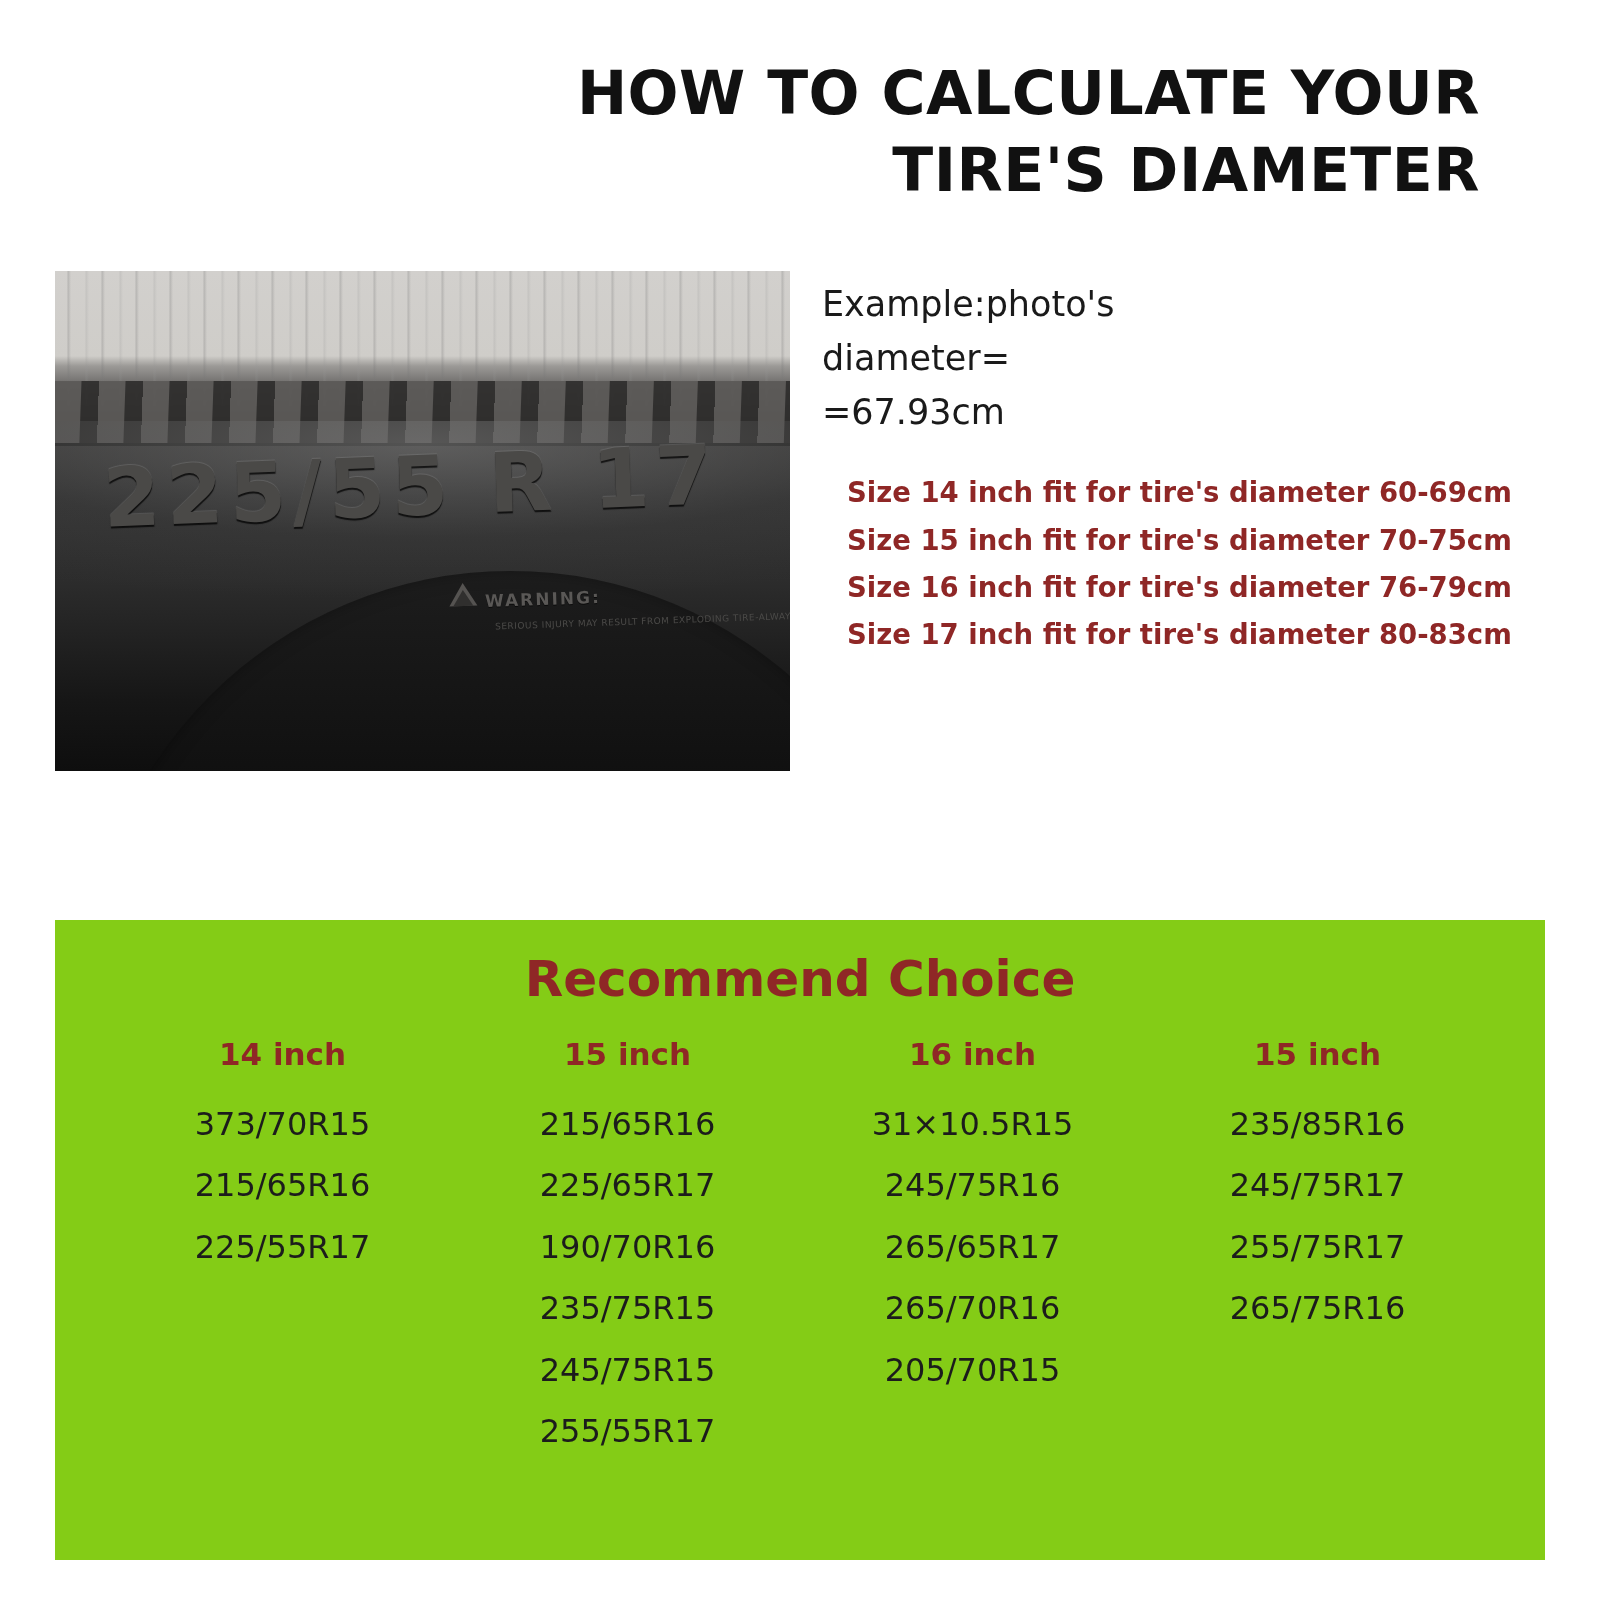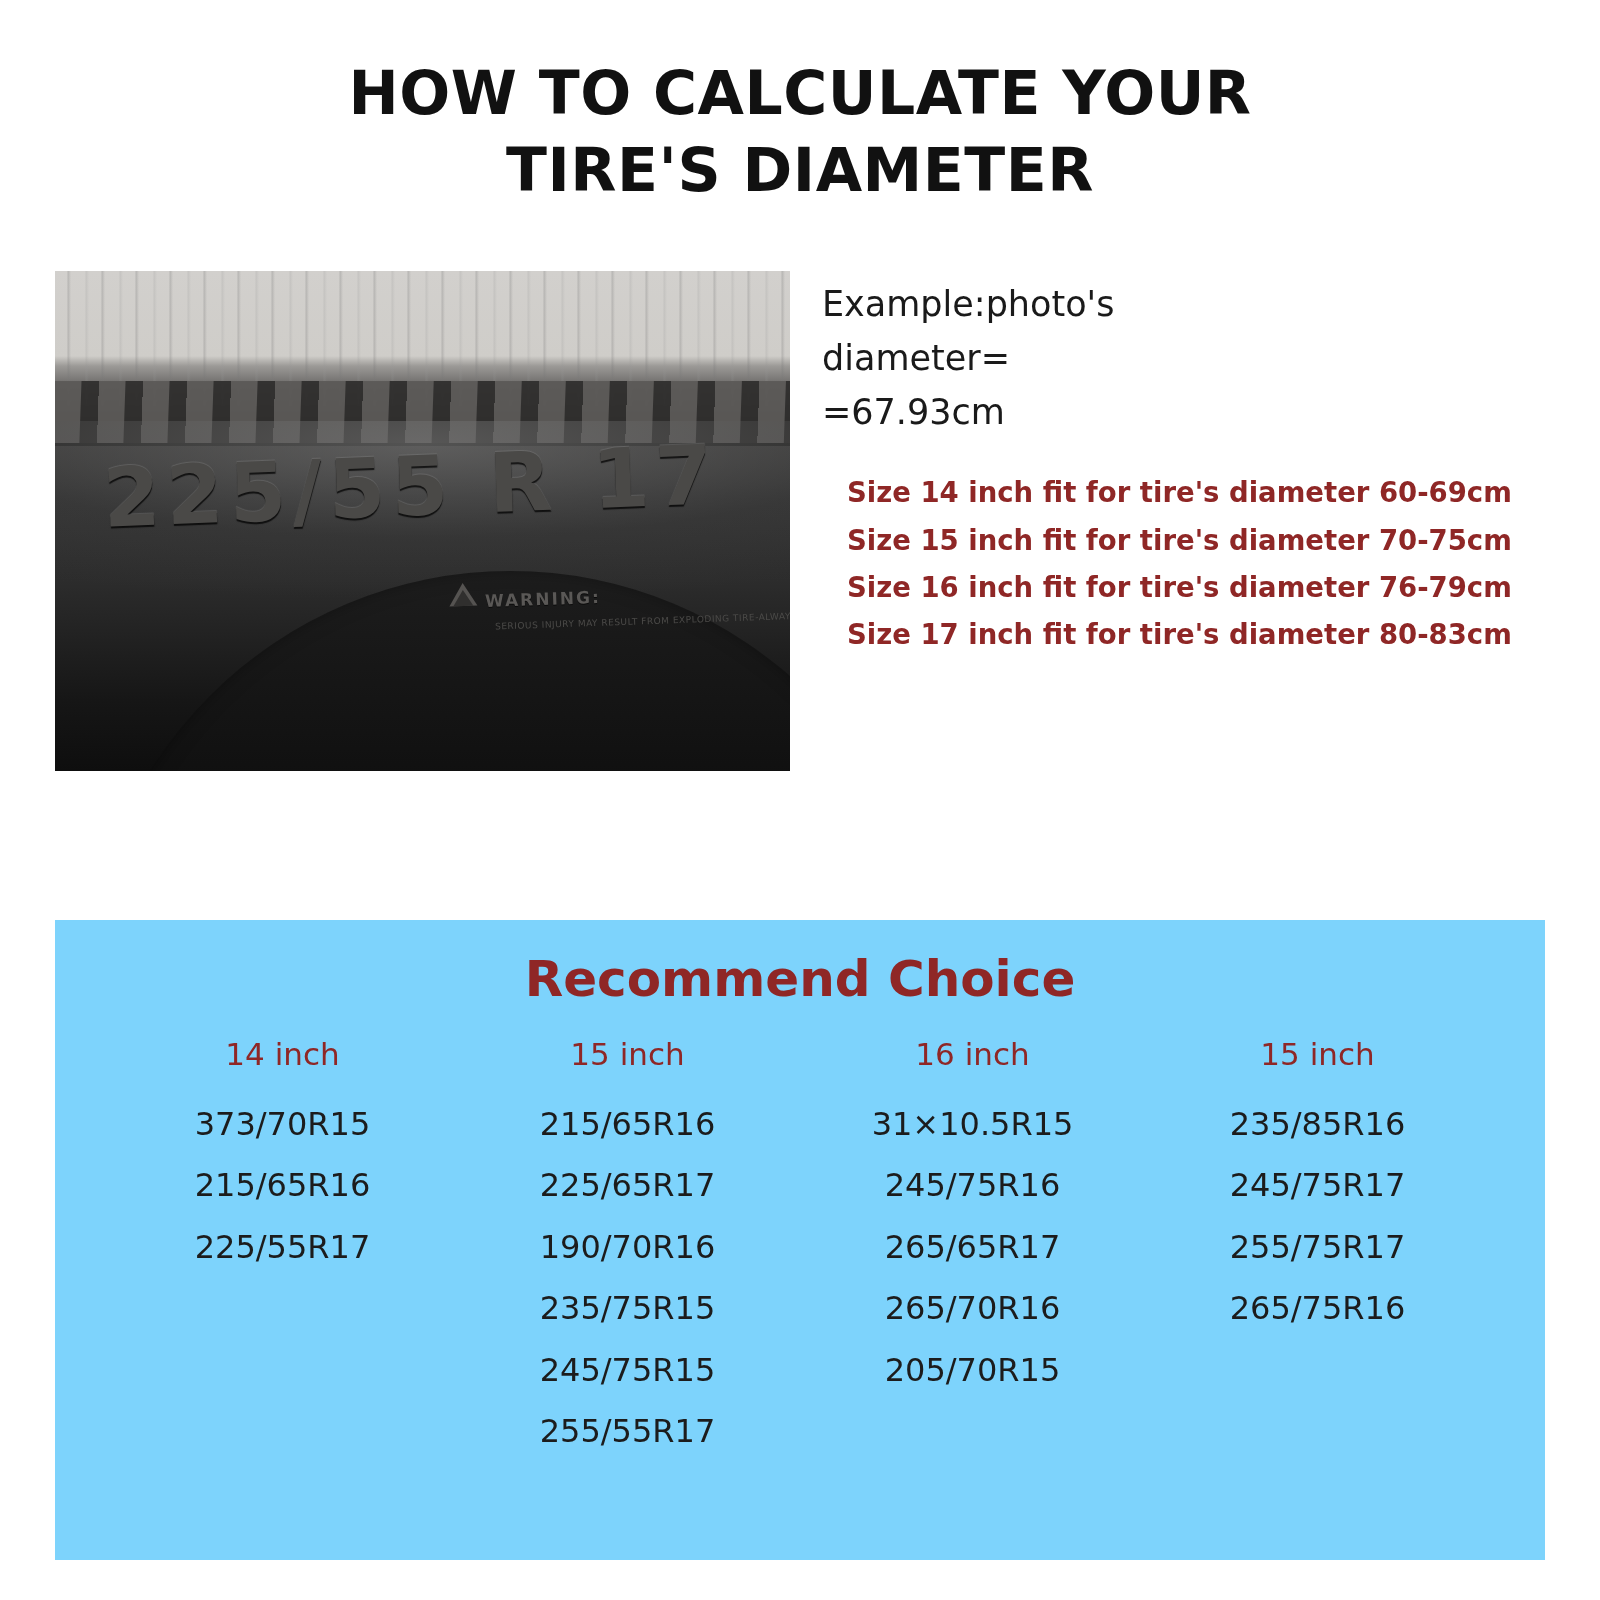--- a/index.html
+++ b/index.html
@@ -16,21 +16,21 @@
   }
   .page {
     position: relative;
     width: 1600px;
     height: 1600px;
     box-sizing: border-box;
   }
 
   
   .title {
-    text-align: center;
+    text-align: right;
     font-weight: bold;
     font-size: 60px;
     line-height: 1.28;
     letter-spacing: 0.5px;
     color: #111111;
     padding: 55px 120px 0 120px;
     box-sizing: border-box;
   }
   .title .line {
     display: block;
@@ -215,21 +215,21 @@
     margin-left: 25px;
   }
 
   
   .panel {
     position: absolute;
     left: 55px;
     top: 920px;
     width: 1490px;
     height: 640px;
-    background: #7dd3fc;
+    background: #84cc16;
     box-sizing: border-box;
     padding: 30px 0 0 0;
   }
   .panel-title {
     text-align: center;
     font-size: 50px;
     font-weight: bold;
     color: #8f2726;
     margin-bottom: 28px;
   }
@@ -238,21 +238,21 @@
     justify-content: space-between;
     padding: 0 55px;
     box-sizing: border-box;
   }
   .col {
     flex: 1 1 0;
     text-align: center;
   }
   .col-head {
     font-size: 31px;
-    font-weight: normal;
+    font-weight: bold;
     color: #8f2726;
     margin-bottom: 22px;
   }
   .col-item {
     font-size: 32px;
     color: #1c1c1c;
     line-height: 1.92;
     white-space: nowrap;
   }
 </style>

